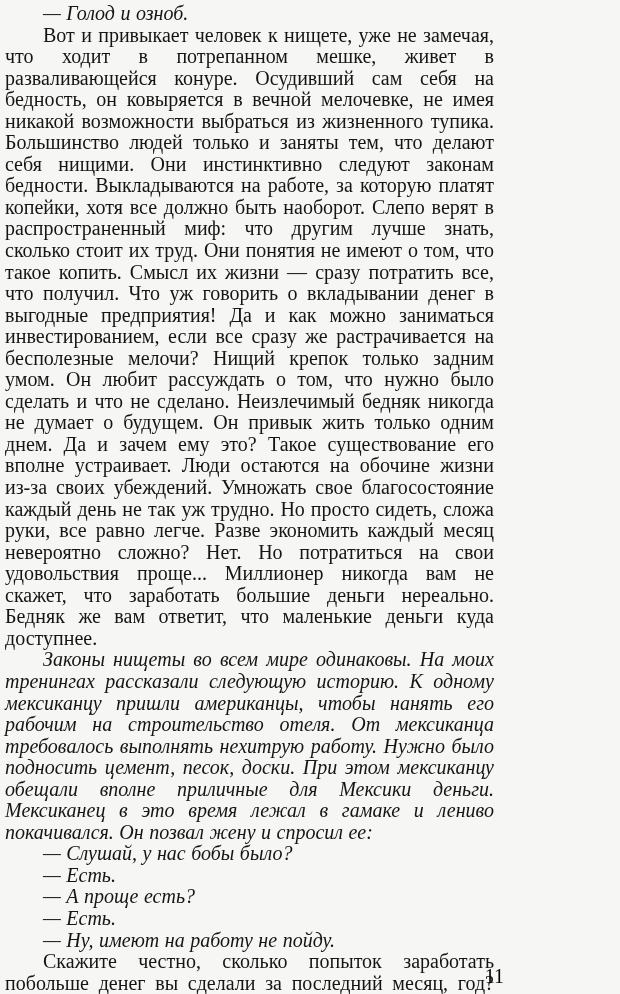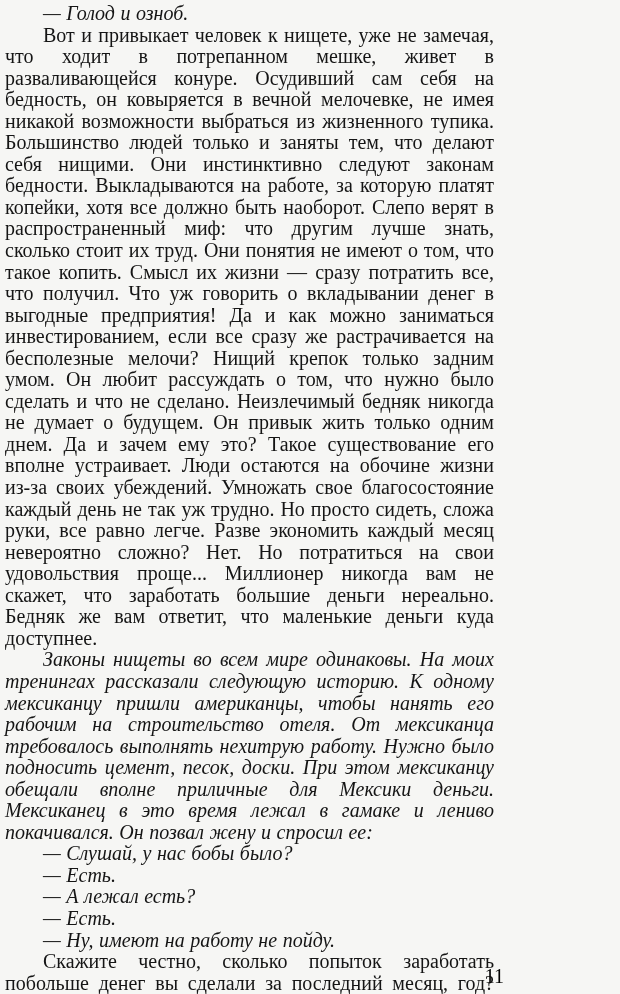--- a/index.html
+++ b/index.html
@@ -39,19 +39,19 @@
 </style>
 </head>
 <body>
 
 <div class="page">
   <p class="para" data-style="italic">— Голод и озноб.</p>
   <p class="para" data-style="normal">Вот и привыкает человек к нищете, уже не замечая, что ходит в потрепанном мешке, живет в разваливающейся конуре. Осудивший сам себя на бедность, он ковыряется в вечной мелочевке, не имея никакой возможности выбраться из жизненного тупика. Большинство людей только и заняты тем, что делают себя нищими. Они инстинктивно следуют законам бедности. Выкладываются на работе, за которую платят копейки, хотя все должно быть наоборот. Слепо верят в распространенный миф: что другим лучше знать, сколько стоит их труд. Они понятия не имеют о том, что такое копить. Смысл их жизни — сразу потратить все, что получил. Что уж говорить о вкладывании денег в выгодные предприятия! Да и как можно заниматься инвестированием, если все сразу же растрачивается на бесполезные мелочи? Нищий крепок только задним умом. Он любит рассуждать о том, что нужно было сделать и что не сделано. Неизлечимый бедняк никогда не думает о будущем. Он привык жить только одним днем. Да и зачем ему это? Такое существование его вполне устраивает. Люди остаются на обочине жизни из-за своих убеждений. Умножать свое благосостояние каждый день не так уж трудно. Но просто сидеть, сложа руки, все равно легче. Разве экономить каждый месяц невероятно сложно? Нет. Но потратиться на свои удовольствия проще... Миллионер никогда вам не скажет, что заработать большие деньги нереально. Бедняк же вам ответит, что маленькие деньги куда доступнее.</p>
   <p class="para" data-style="italic">Законы нищеты во всем мире одинаковы. На моих тренингах рассказали следующую историю. К одному мексиканцу пришли американцы, чтобы нанять его рабочим на строительство отеля. От мексиканца требовалось выполнять нехитрую работу. Нужно было подносить цемент, песок, доски. При этом мексиканцу обещали вполне приличные для Мексики деньги. Мексиканец в это время лежал в гамаке и лениво покачивался. Он позвал жену и спросил ее:</p>
   <p class="para" data-style="italic">— Слушай, у нас бобы было?</p>
   <p class="para" data-style="italic">— Есть.</p>
-  <p class="para" data-style="italic">— А лежал есть?</p>
+  <p class="para" data-style="italic">— А проще есть?</p>
   <p class="para" data-style="italic">— Есть.</p>
   <p class="para" data-style="italic">— Ну, имеют на работу не пойду.</p>
   <p class="para" data-style="normal">Скажите честно, сколько попыток заработать побольше денег вы сделали за последний месяц, год? Здесь речь идет именно о попытках, а не о планах и мечтах. Не можете вспомнить? Вот в этом и заключается ваша проблема. Вот он, внутренний бедняк, который никак не хочет покидать вас. Переступите барьер, который отделяет вас от богатства. Перестаньте думать о том, что вы лучше других. Теперь ваш девиз: “Чем я хуже других!” Осмельтесь кардинально изменить свою жизнь. Подумайте:</p>
   <p class="para" data-style="normal">когда вы учились ходить, вы снова и снова тренингах встать на</p>
   <div class="page-number">11</div>
 </div>
 
 </body></html>

